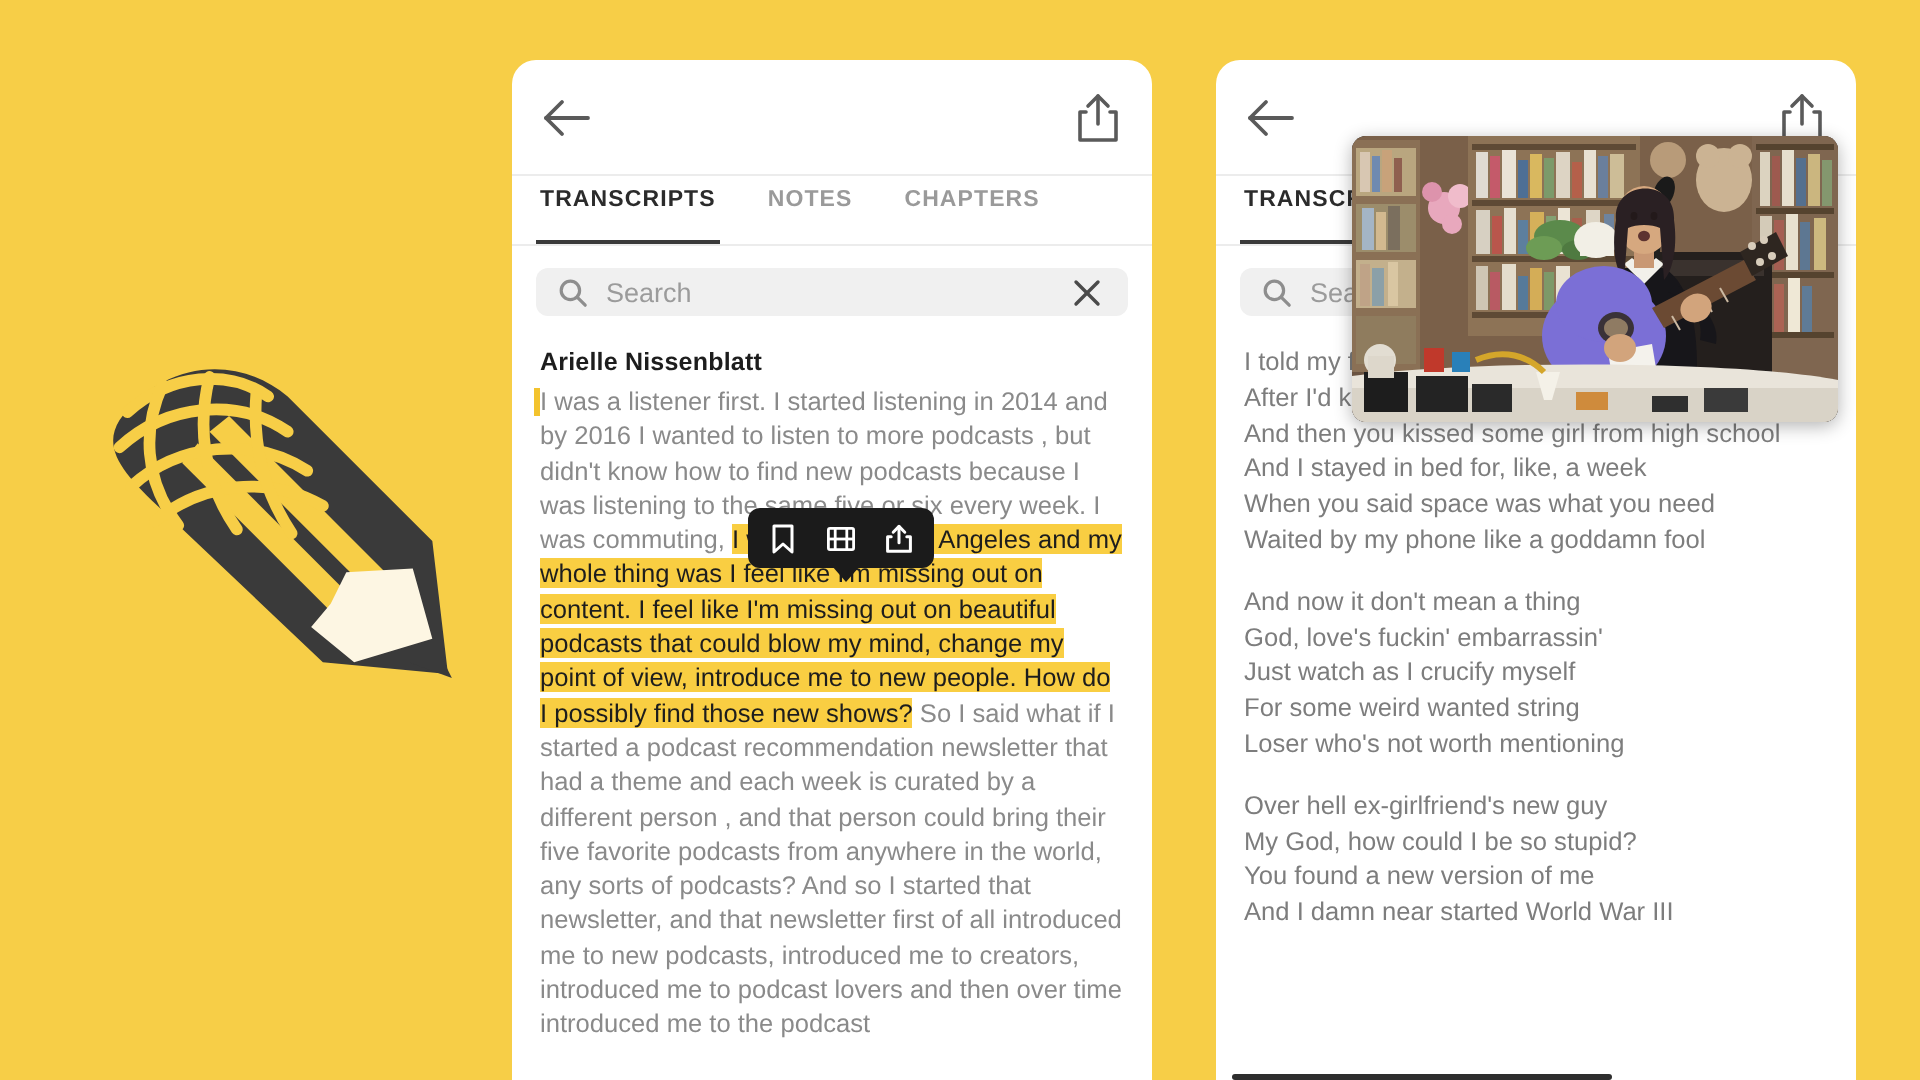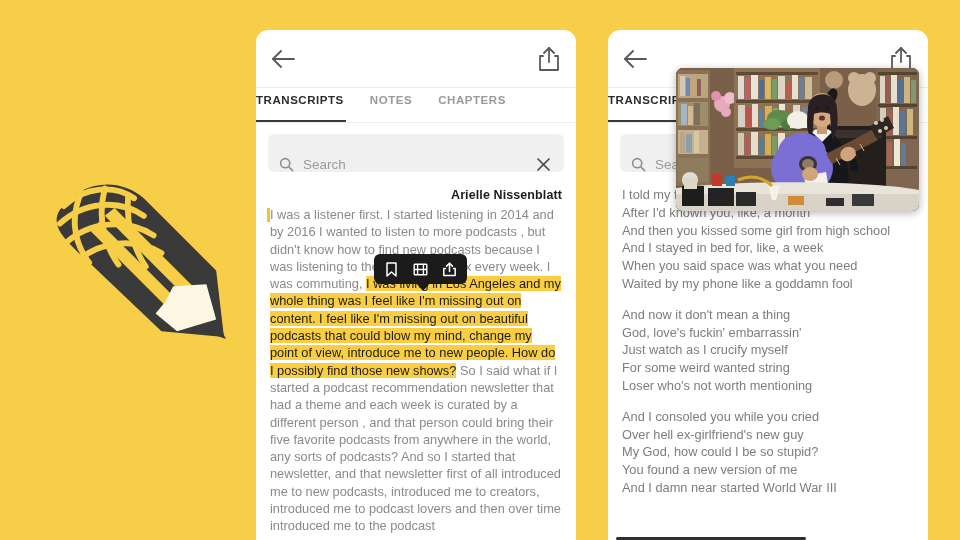--- a/index.html
+++ b/index.html
@@ -63,21 +63,21 @@
     width: 26px;
     height: 28px;
     cursor: pointer;
   }
 
   
   .tabs {
     position: relative;
     height: 35px;
     border-bottom: 1px solid #ececec;
-    padding-left: 0;
+    padding-left: 14px;
     display: flex;
     align-items: flex-start;
   }
   .tab {
     font-size: 11.5px;
     font-weight: bold;
     letter-spacing: 0.55px;
     color: #9a9a9a;
     padding: 6px 0 0 0;
     margin-right: 26px;
@@ -96,25 +96,25 @@
     height: 2.5px;
     background: #3a3a3a;
   }
 
   
   .search-wrap {
     padding: 11px 12px 10px 12px;
   }
   .search-box {
     position: relative;
-    height: 38px;
+    height: 24px;
     background: #f0f0f0;
     border-radius: 6px;
     display: flex;
-    align-items: flex-end;
+    align-items: center;
   }
   .search-icon {
     margin-left: 11px;
     width: 15px;
     height: 15px;
     flex: 0 0 auto;
   }
   .search-input {
     flex: 1 1 auto;
     border: none;
@@ -140,21 +140,20 @@
     padding: 6px 14px 0 14px;
     height: 355px;
     overflow: hidden;
   }
   .speaker {
     font-size: 12.5px;
     font-weight: bold;
     color: #1d1d1d;
     margin-bottom: 4px;
     letter-spacing: 0.1px;
-    text-align: right;
   }
   .para {
     font-size: 12.8px;
     line-height: 17.3px;
     color: #8a8a8a;
     position: relative;
     text-align: left;
   }
   .playhead {
     position: absolute;
@@ -418,21 +417,20 @@
       <div class="lyric-line">And I stayed in bed for, like, a week</div>
       <div class="lyric-line">When you said space was what you need</div>
       <div class="lyric-line">Waited by my phone like a goddamn fool</div>
       <div class="lyric-gap"></div>
       <div class="lyric-line">And now it don't mean a thing</div>
       <div class="lyric-line">God, love's fuckin' embarrassin'</div>
       <div class="lyric-line">Just watch as I crucify myself</div>
       <div class="lyric-line">For some weird wanted string</div>
       <div class="lyric-line">Loser who's not worth mentioning</div>
       <div class="lyric-gap"></div>
-      <div class="lyric-line">And I consoled you while you cried</div>
       <div class="lyric-line">Over hell ex-girlfriend's new guy</div>
       <div class="lyric-line">My God, how could I be so stupid?</div>
       <div class="lyric-line">You found a new version of me</div>
       <div class="lyric-line">And I damn near started World War III</div>
     </div>
 
     <div class="scroll-ind"></div>
   </div>
 
   <div class="pip">

